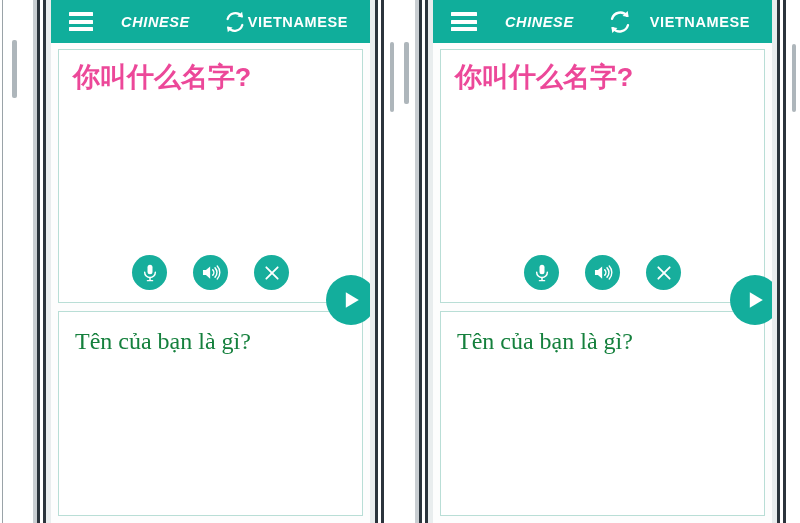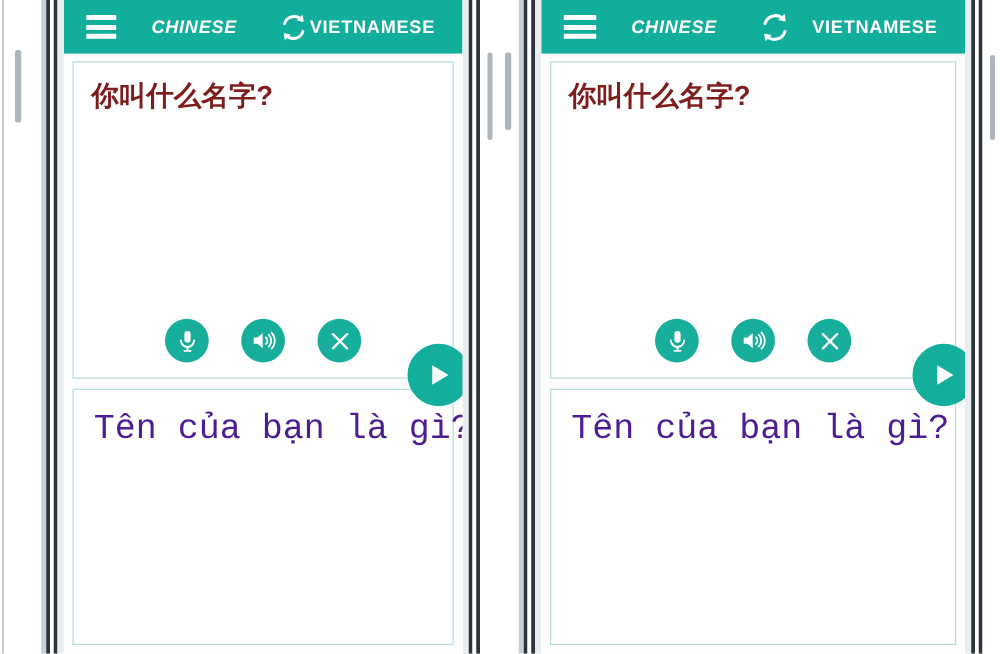--- a/index.html
+++ b/index.html
@@ -112,33 +112,33 @@
   .panel-source {
     height: 254px;
   }
 
   .panel-target {
     margin-top: 8px;
     height: 205px;
   }
 
   .src-text {
-    font-family: Liberation Sans, sans-serif;
-    font-size: 22px;
+    font-family: Liberation Mono, monospace;
+    font-size: 27px;
     font-weight: bold;
-    color: #7f1d1d;
+    color: #ec4899;
     padding: 14px 0 0 14px;
     line-height: 1.15;
     white-space: nowrap;
   }
 
   .tgt-text {
-    font-family: Liberation Mono, monospace;
-    font-size: 28px;
-    color: #4c1d95;
+    font-family: Liberation Serif, serif;
+    font-size: 24px;
+    color: #15803d;
     padding: 16px 0 0 16px;
     line-height: 1.15;
     white-space: nowrap;
   }
 
   
   .action-row {
     position: absolute;
     left: 0;
     right: 0;

